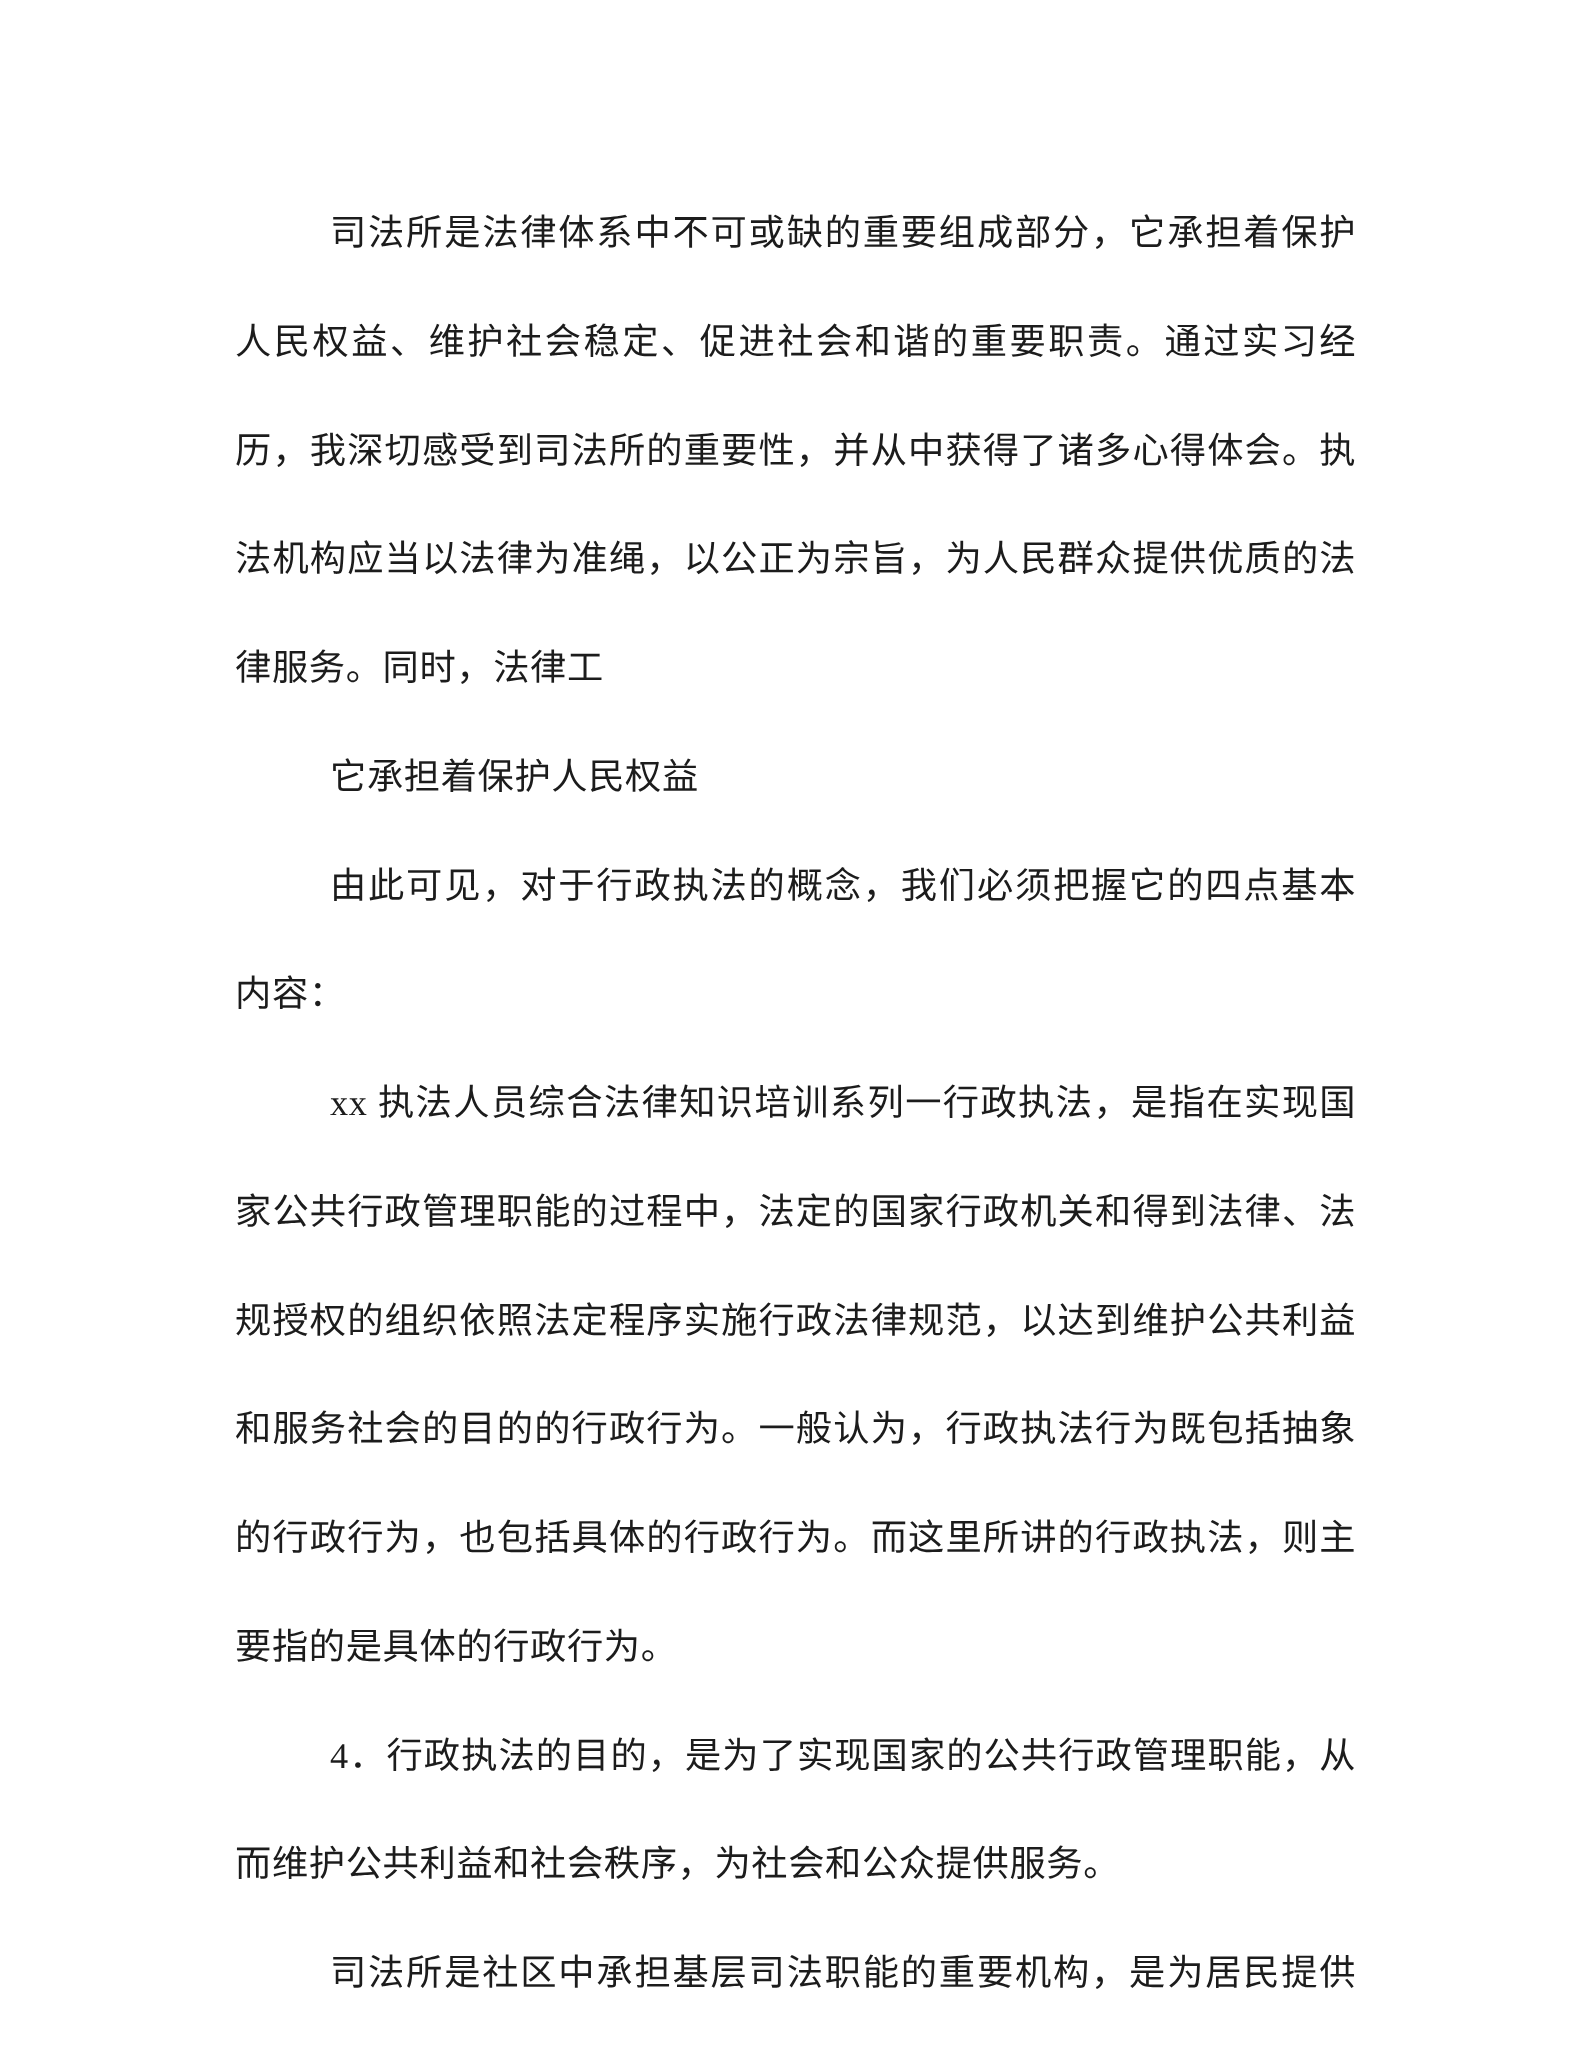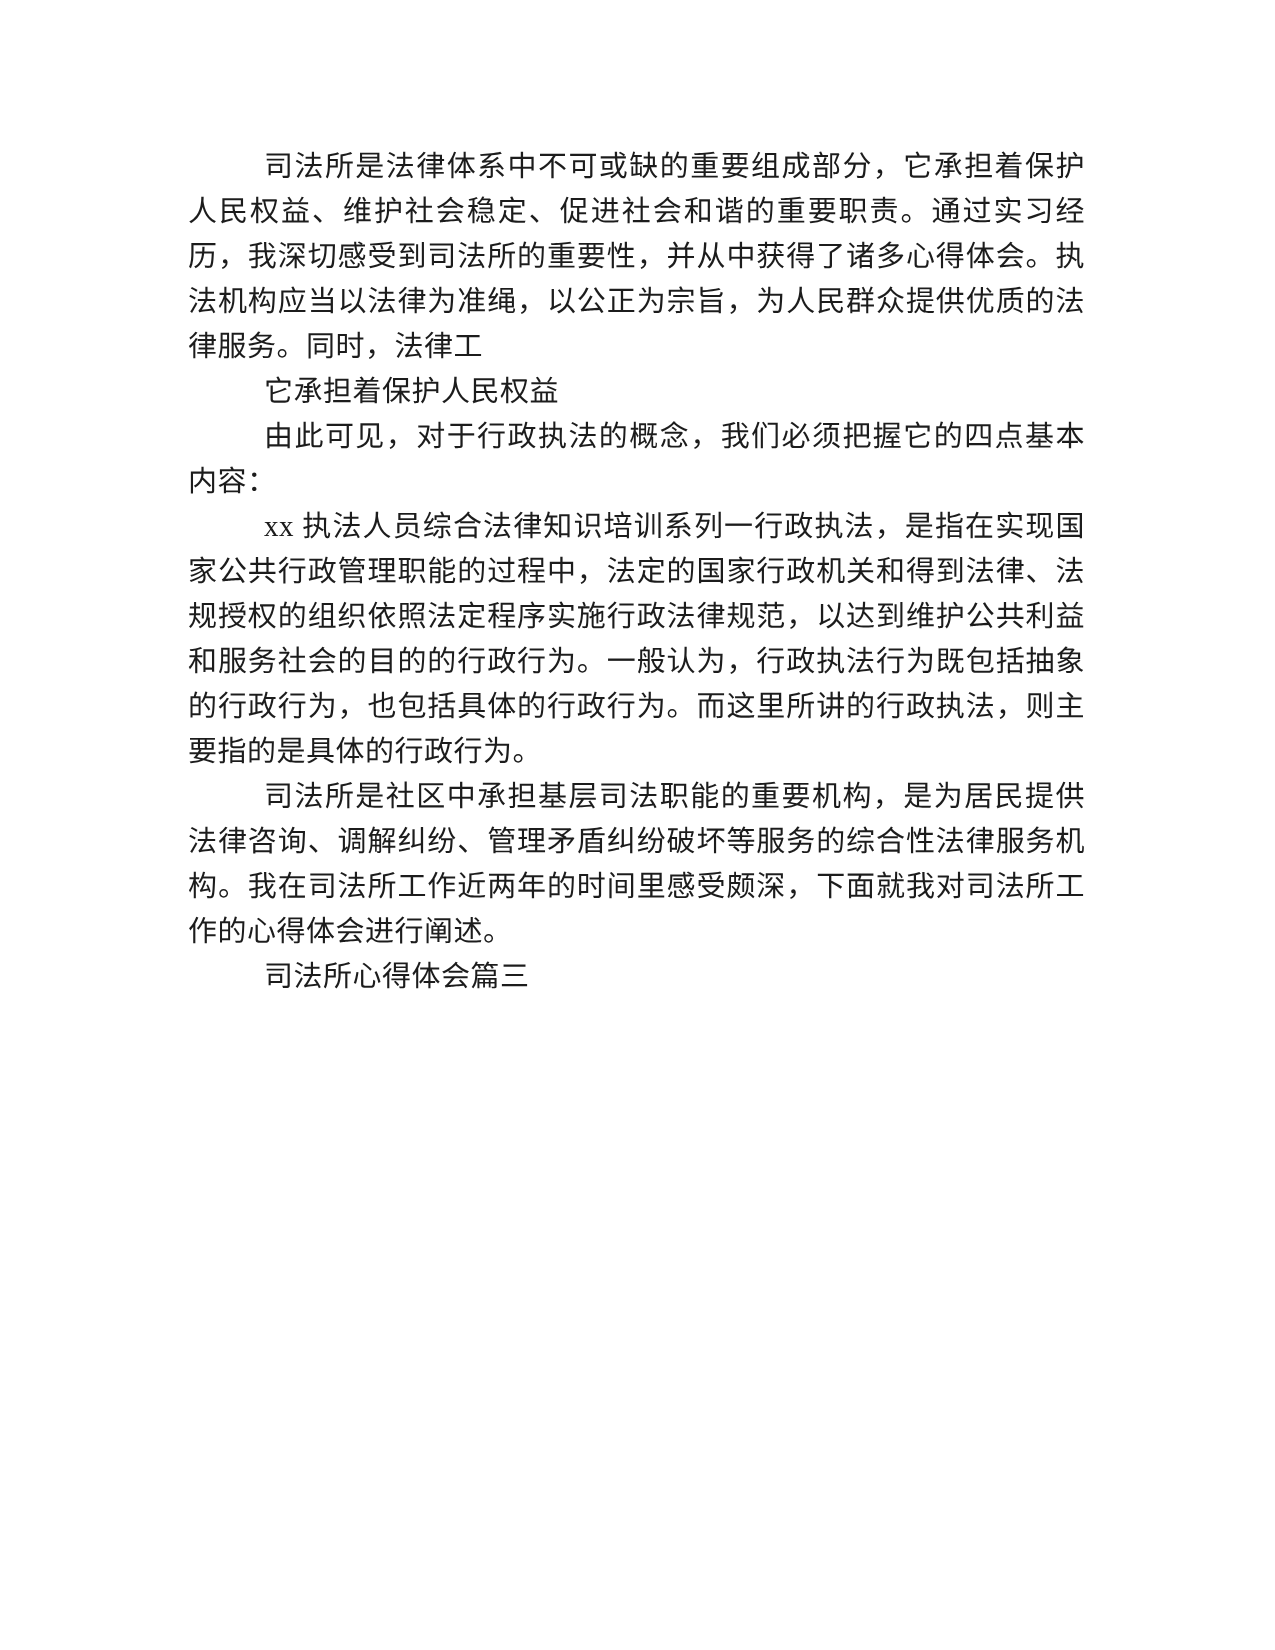--- a/index.html
+++ b/index.html
@@ -19,33 +19,34 @@
   .doc-body {
     position: absolute;
     left: 188px;
     top: 144px;
     width: 897px;
   }
   .para {
     margin: 0;
     padding: 0;
     font-size: 29px;
-    line-height: 45px;
+    line-height: 87px;
     color: #1c1c1c;
     text-indent: 76px;
     text-align: justify;
     letter-spacing: 0.5px;
     font-weight: 400;
   }
 </style>
 </head>
 <body>
 
 <div class="page">
   <div class="doc-body">
       <p class="para">司法所是法律体系中不可或缺的重要组成部分，它承担着保护人民权益、维护社会稳定、促进社会和谐的重要职责。通过实习经历，我深切感受到司法所的重要性，并从中获得了诸多心得体会。执法机构应当以法律为准绳，以公正为宗旨，为人民群众提供优质的法律服务。同时，法律工</p>
       <p class="para">它承担着保护人民权益</p>
       <p class="para">由此可见，对于行政执法的概念，我们必须把握它的四点基本内容：</p>
       <p class="para">xx 执法人员综合法律知识培训系列一行政执法，是指在实现国家公共行政管理职能的过程中，法定的国家行政机关和得到法律、法规授权的组织依照法定程序实施行政法律规范，以达到维护公共利益和服务社会的目的的行政行为。一般认为，行政执法行为既包括抽象的行政行为，也包括具体的行政行为。而这里所讲的行政执法，则主要指的是具体的行政行为。</p>
+      <p class="para">4．行政执法的目的，是为了实现国家的公共行政管理职能，从而维护公共利益和社会秩序，为社会和公众提供服务。</p>
       <p class="para">司法所是社区中承担基层司法职能的重要机构，是为居民提供法律咨询、调解纠纷、管理矛盾纠纷破坏等服务的综合性法律服务机构。我在司法所工作近两年的时间里感受颇深，下面就我对司法所工作的心得体会进行阐述。</p>
       <p class="para">司法所心得体会篇三</p>
     </div>
 </div>
 
 </body></html>

